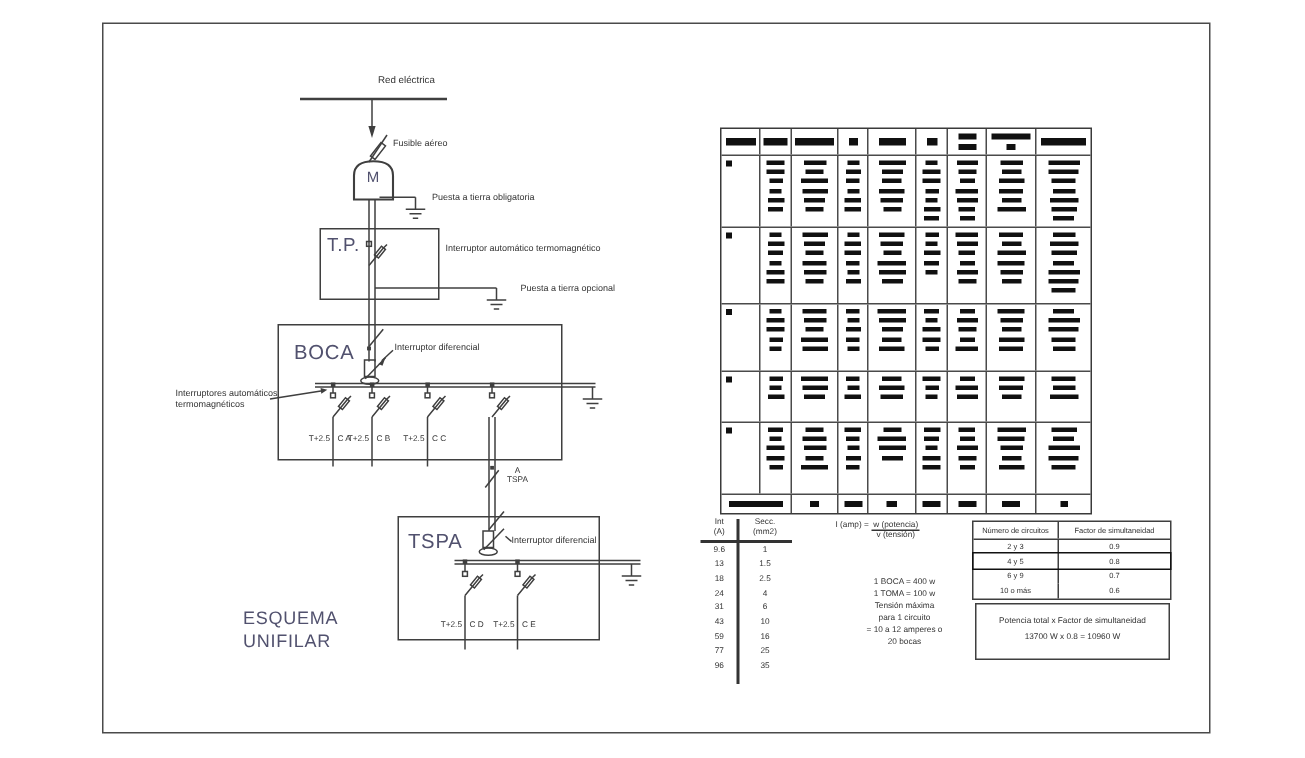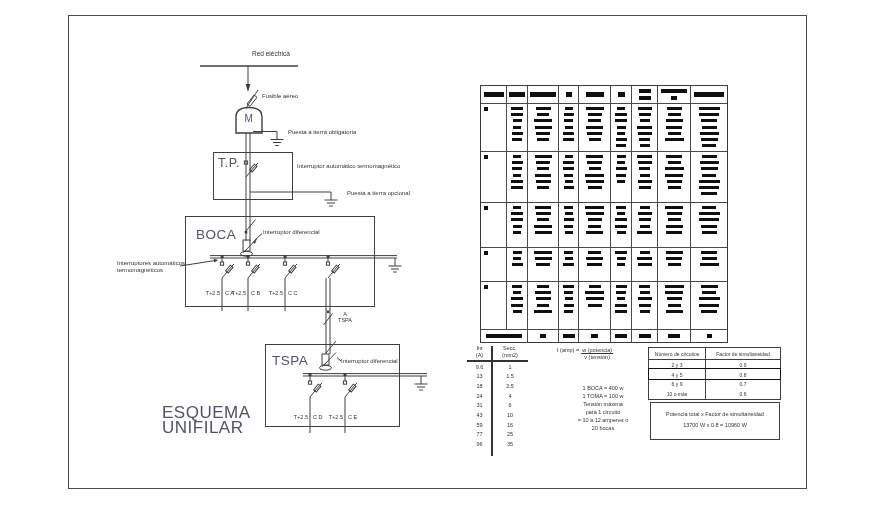--- a/index.html
+++ b/index.html
@@ -172,21 +172,21 @@
 <div class="t" style="left:334px;top:311px;width:22px;text-align:center;font-size:5.5px;">
   <div>A</div>
   <div>TSPA</div>
 </div>
 <span class="t big" style="left:272px;top:353px;font-size:13.5px;">TSPA</span>
 <span class="t" style="left:341px;top:358px;font-size:6px;">Interruptor diferencial</span>
 <span class="t" style="left:276px;top:414px;width:32px;text-align:right;font-size:5.5px;">T+2.5</span>
 <span class="t" style="left:313px;top:414px;font-size:5.5px;">C D</span>
 <span class="t" style="left:311px;top:414px;width:32px;text-align:right;font-size:5.5px;">T+2.5</span>
 <span class="t" style="left:348px;top:414px;font-size:5.5px;">C E</span>
-<div class="t big" style="left:162px;top:405px;font-size:17px;line-height:15px;">
+<div class="t big" style="left:162px;top:405px;font-size:12px;line-height:15px;">
   <div>ESQUEMA</div>
   <div>UNIFILAR</div>
 </div>
 
 <div class="legend">
     <div class="lrow" style="height: 17px;">
       <div class="lcell hdr" style="width: 25px;">
         <div class="bar" style="width: 20px; height: 4.5px;"></div>
       </div>
       <div class="lcell hdr" style="width: 21px;">

